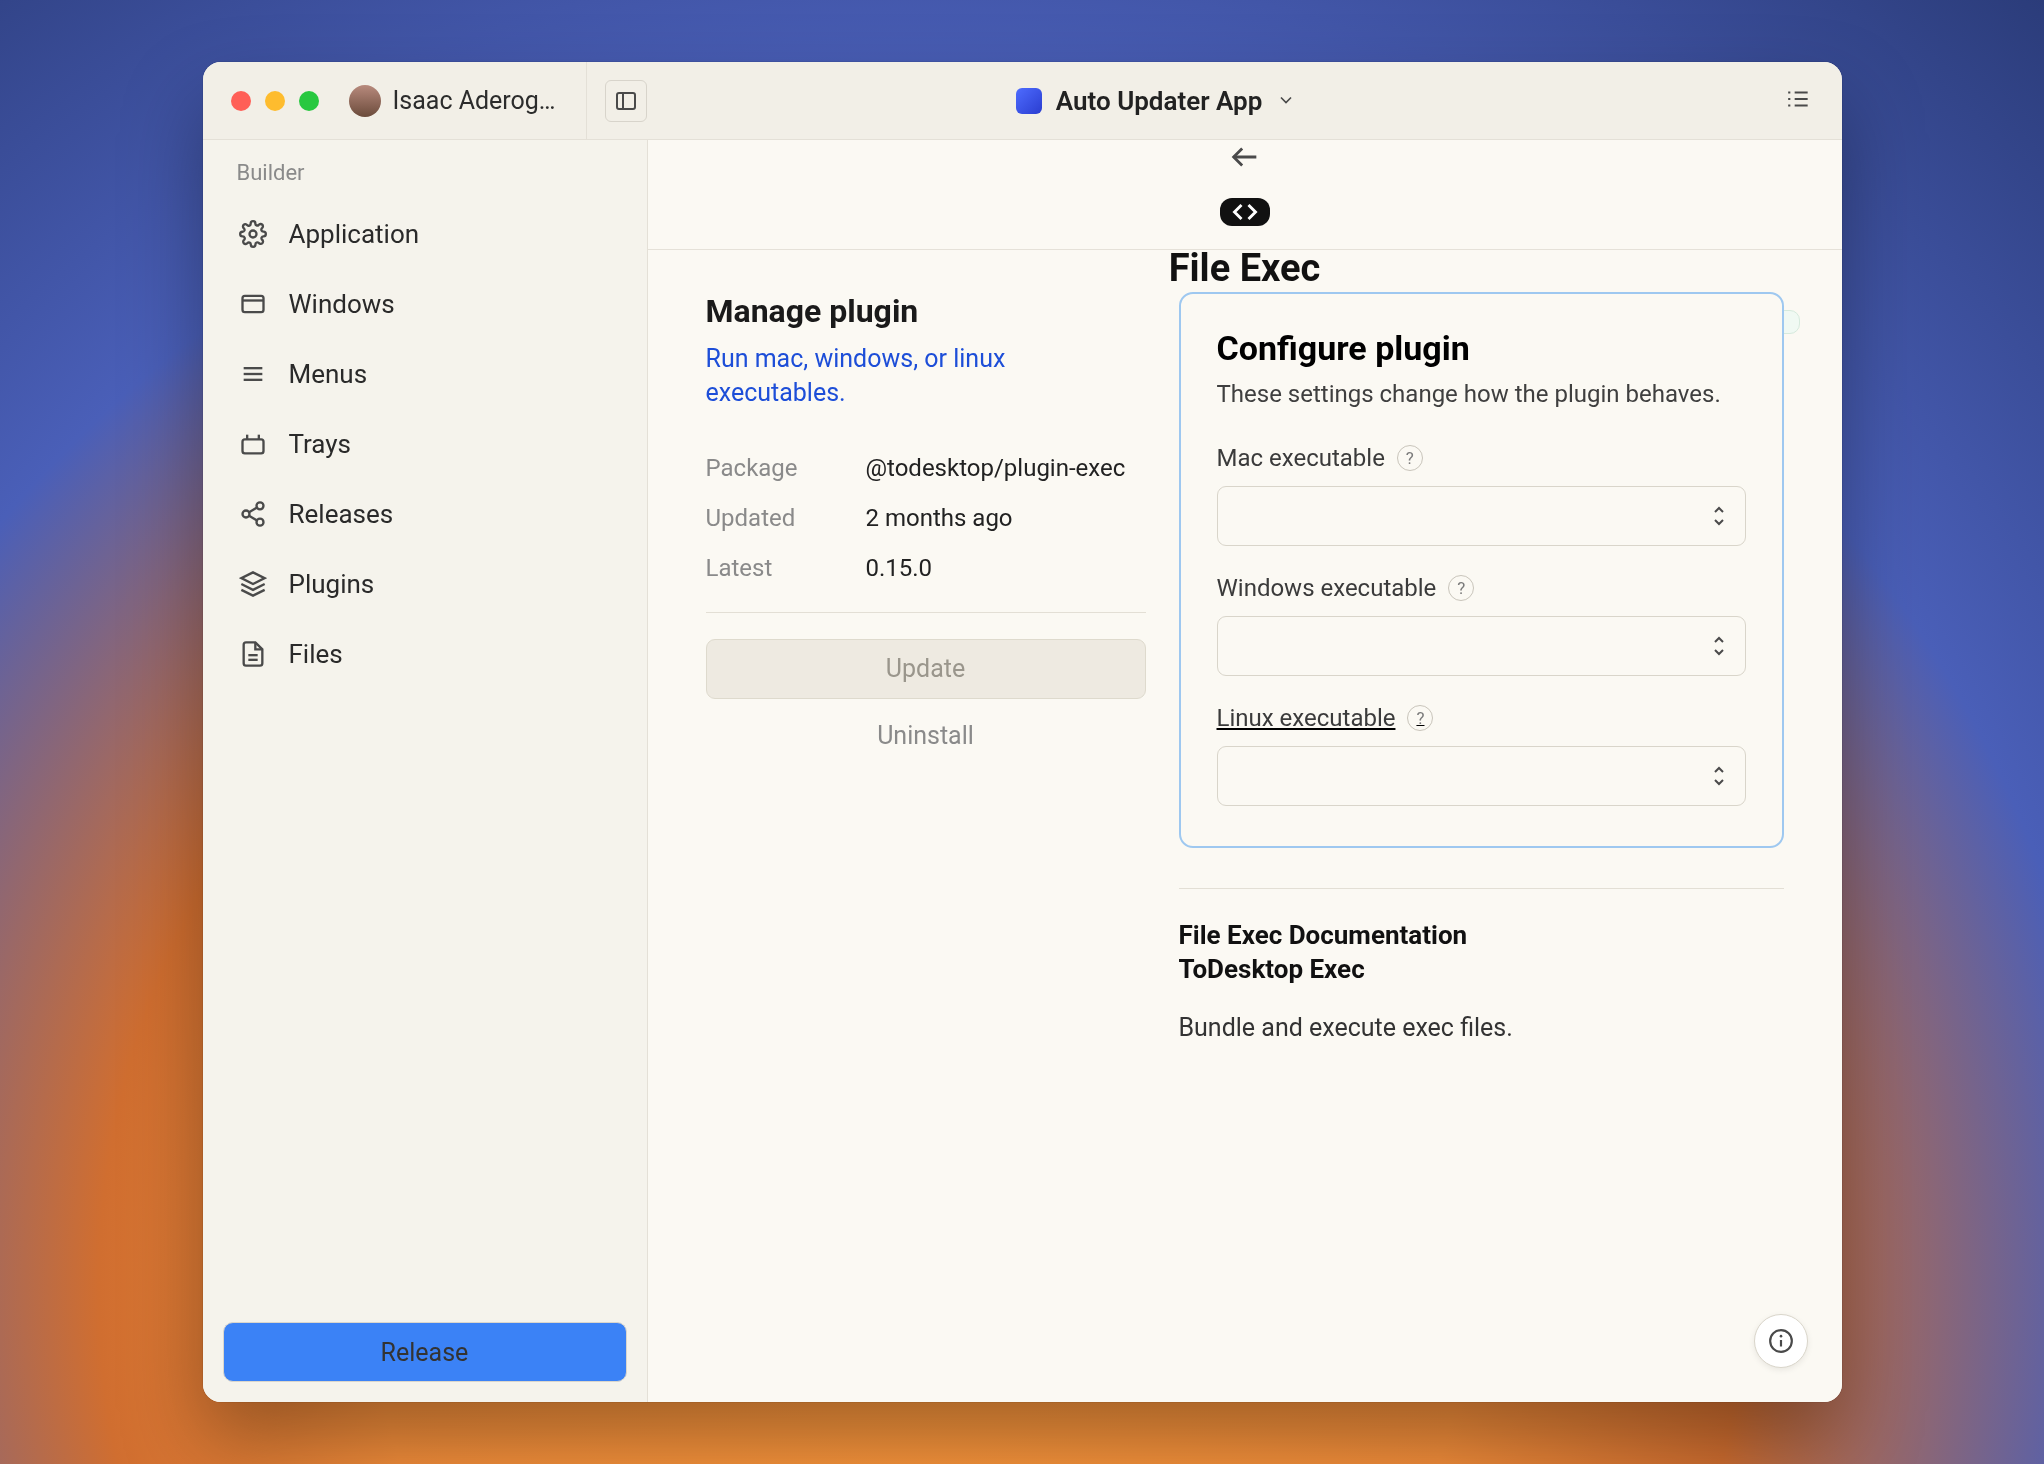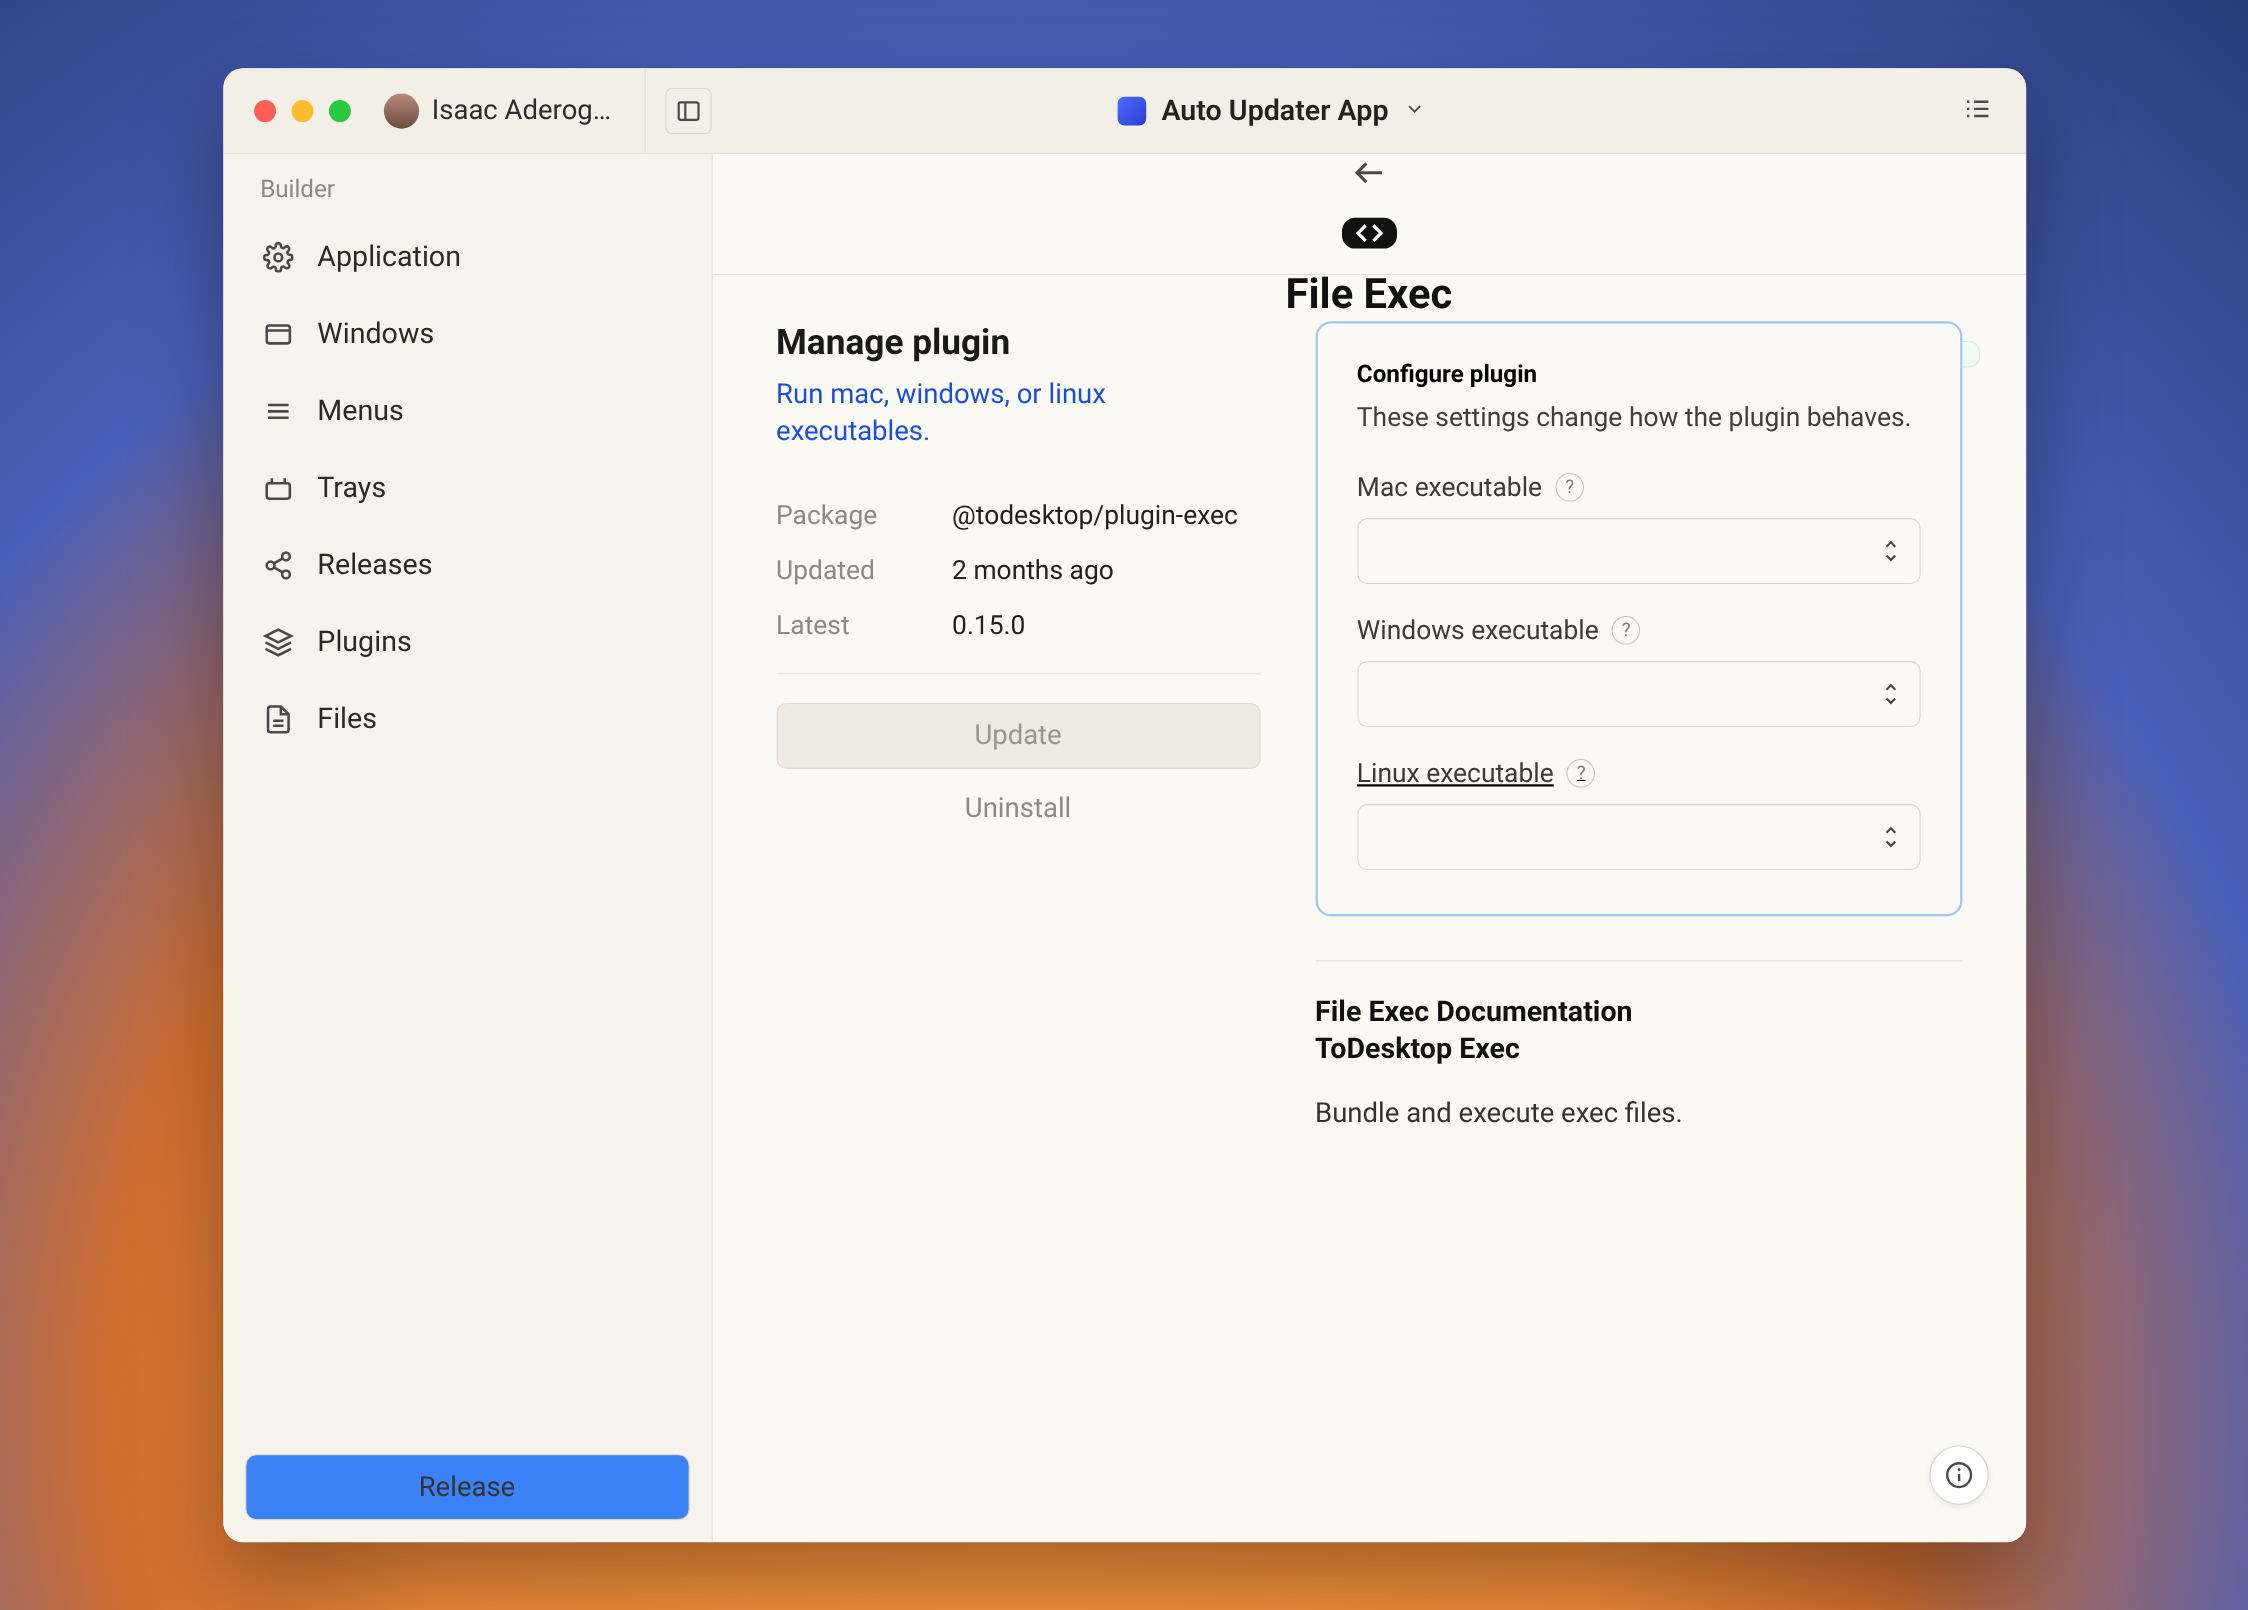--- a/index.html
+++ b/index.html
@@ -62,33 +62,33 @@
   .btn-run { background:#1e1e1e; color:#fff; position:relative; }
   .btn-run .more { position:absolute; right:0; top:0; bottom:0; width:56px; border-left:1px solid #3a3a3a; display:flex; align-items:center; justify-content:center; }
   
   .main { flex:1; display:flex; flex-direction:column; min-width:0; background:#fbf9f3; }
   .main-header { height:110px; border-bottom:1px solid #e5e1d8; display:flex; align-items:center; padding: 0 42px; gap:20px;flex-direction:column; }
   .back { color:#888; cursor:pointer; }
   .page-icon { width:50px; height:50px; border-radius:12px; background:#111; display:flex; align-items:center; justify-content:center; color:#fff; font-weight:700; }
   .page-title { font-size:38px; font-weight:700; color:#111; }
   .lock { margin-left:auto; width:50px; height:46px; border-radius:10px; border:1px solid #d6eadd; background:#f0f9f3; display:flex; align-items:center; justify-content:center; color:#68a87e; }
   .main-content { flex:1; overflow:auto; padding: 42px 58px 40px; }
-  .two-col { display:flex; gap:50px; align-items:flex-start; }
+  .two-col { display:flex; gap:33px; align-items:flex-start; }
   .left-col { flex: 0 0 440px; }
   .right-col { flex:1; }
   h2.section { font-size:32px; font-weight:700; color:#1a1a1a; margin-bottom:12px; }
   .section-sub { font-size:25px; color:#1d4ed8; margin-bottom:34px; line-height:1.35; }
   .meta { display:grid; grid-template-columns: 140px 1fr; row-gap:22px; column-gap:20px; font-size:24px; padding-top:10px; }
   .meta .k { color:#8a8a8a; }
   .meta .v { color:#222; }
   .hr { height:1px; background:#e3dfd5; margin:30px 0 26px; }
   .btn-update { width:100%; height:60px; background:#eeeae1; border:1px solid #dedacd; border-radius:9px; color:#9a968c; font-size:25px; display:flex; align-items:center; justify-content:center; }
   .btn-uninstall { width:100%; text-align:center; color:#8a8a8a; font-size:25px; padding:22px 0; cursor:pointer; }
   .config-card { border:2px solid #9ec8f0; border-radius:14px; padding:34px 36px 40px; background:#fbf9f3; }
-  .config-card h3 { font-size:22px; font-weight:700; margin-bottom:10px; }
+  .config-card h3 { font-size:34px; font-weight:700; margin-bottom:10px; }
   .config-card .desc { font-size:24px; color:#3f3f3f; margin-bottom:34px; line-height:1.35; }
   .field { margin-bottom:28px; }
   .field:last-child{margin-bottom:0;text-decoration:underline;}
   .field-label-row { display:flex; align-items:center; gap:12px; margin-bottom:14px; }
   .field-label { font-size:24px; color:#3b3b3b; }
   .help { width:26px; height:26px; border-radius:50%; border:1px solid #c9c5bb; display:flex; align-items:center; justify-content:center; font-size:17px; color:#7b7b7b; }
   .select { height:60px; border:1px solid #d9d5ca; border-radius:9px; background:#fbf9f3; display:flex; align-items:center; justify-content:flex-end; padding:0 18px; color:#8a8a8a; }
   .doc-hr { height:1px; background:#e3dfd5; margin:40px 0 30px; }
   .doc-title { font-size:26px; font-weight:700; color:#111; line-height:1.3; }
   .doc-sub { font-size:25px; color:#333; margin-top:26px; }

